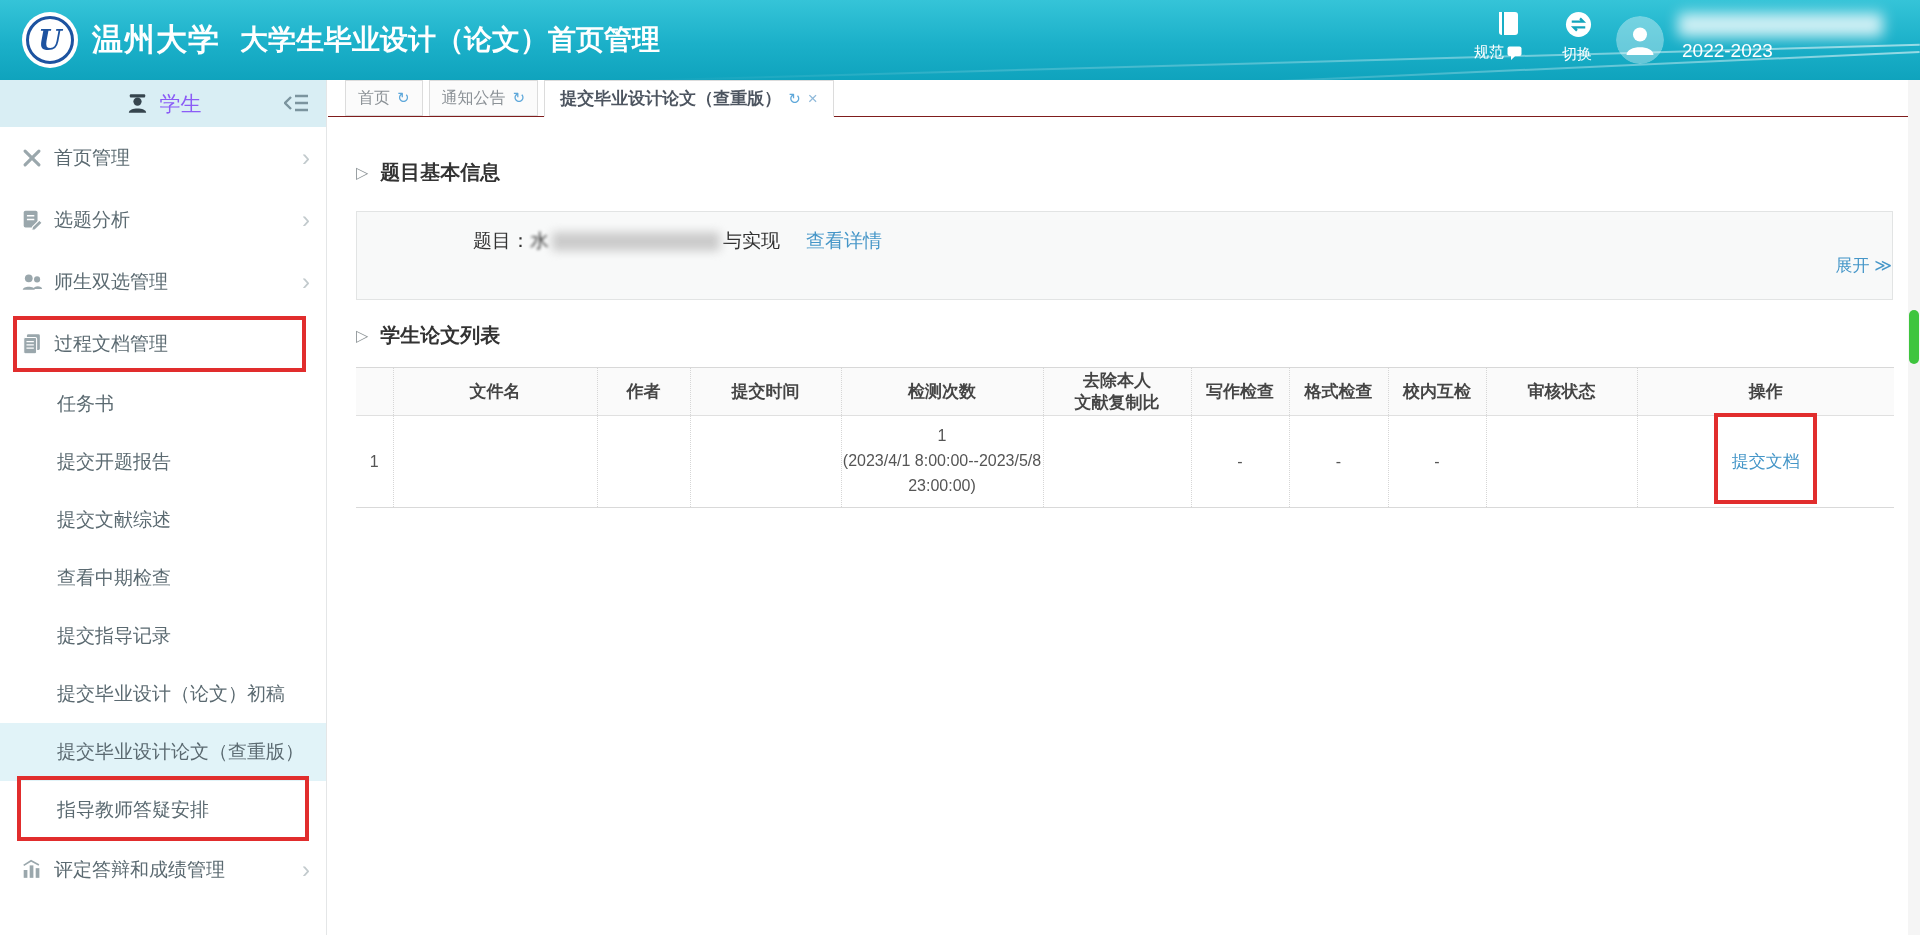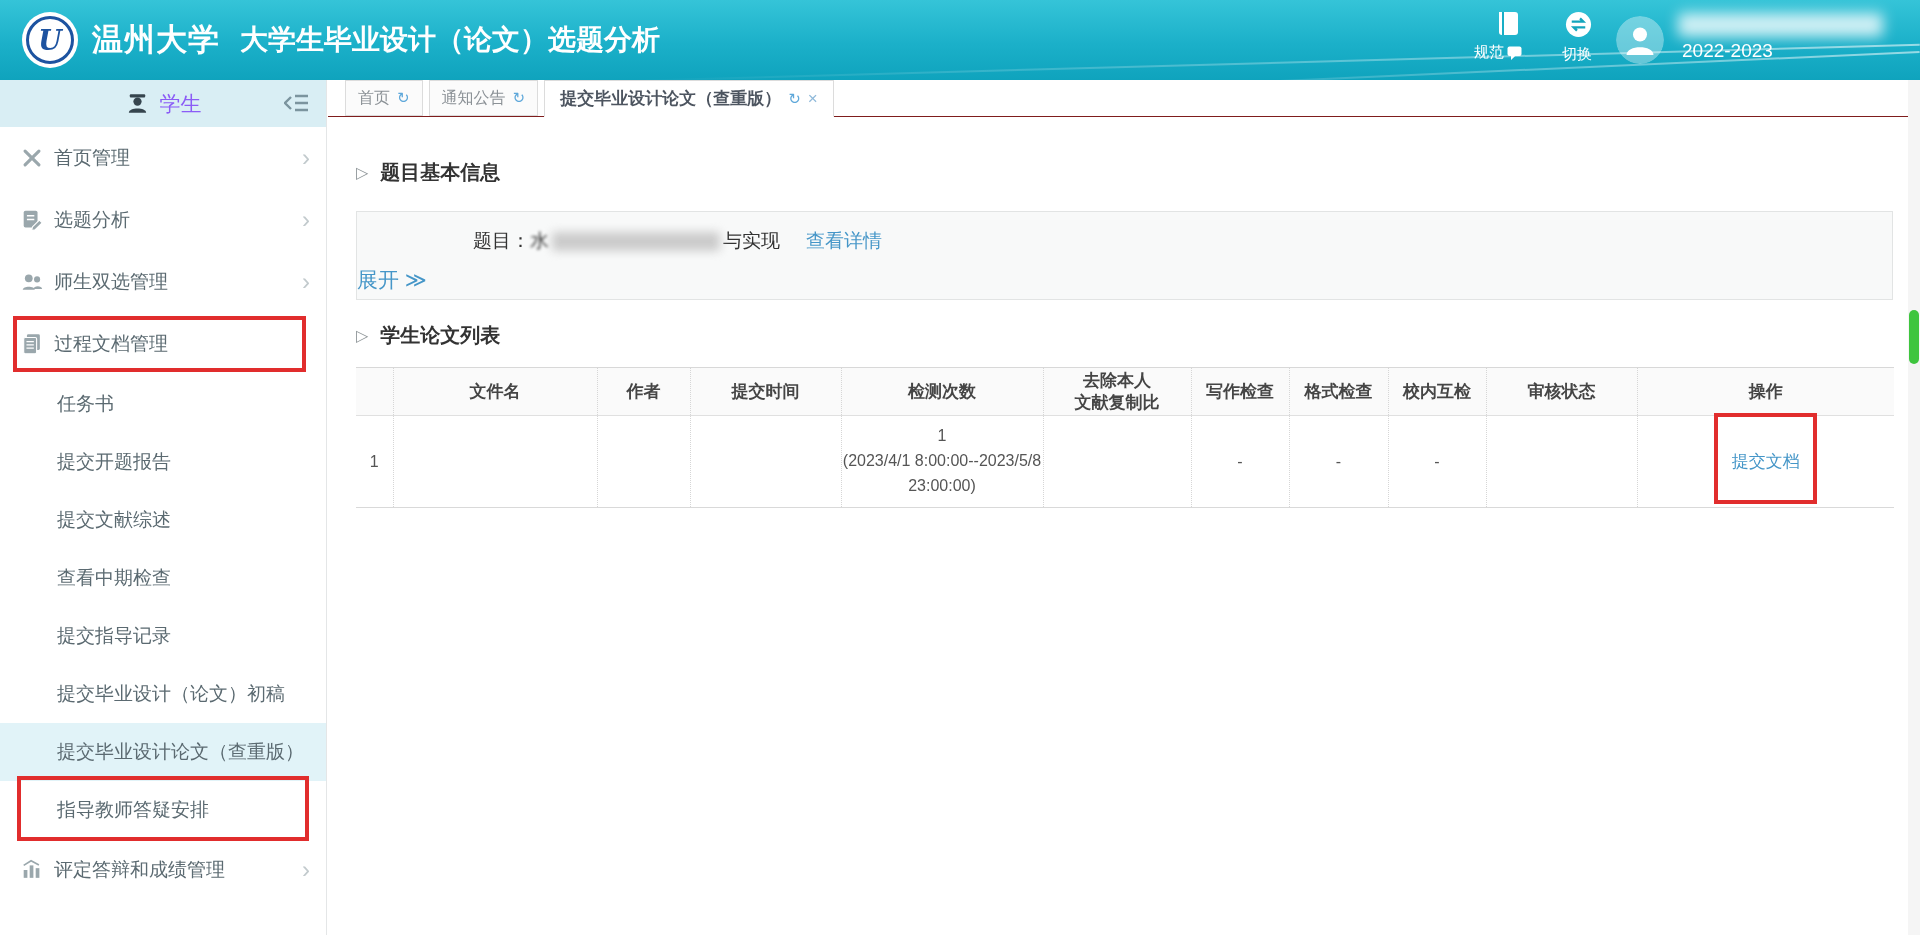--- a/index.html
+++ b/index.html
@@ -56,21 +56,21 @@
   .sec-head.first { margin-top:40px; }
   .sec-head.second { margin-top:20px; }
   .tri { color:#8f9699; font-size:16px; font-weight:400; cursor:pointer; }
 
   .panel { margin-top:24px; height:89px; background:#f8f9f9; border:1px solid #e2e4e4; }
   .panel-line1 { margin:16px 0 0 116px; font-size:19px; color:#333; display:flex; align-items:center; }
   .frag { filter:blur(1.5px); }
   .redact { display:inline-block; width:168px; height:19px; background:#cbcbcb;
     filter:blur(5px); border-radius:2px; margin:0 3px; }
   .detail-link { color:#4596c8; margin-left:26px; cursor:pointer; }
-  .panel-line2 { text-align:left; margin-top:12px; font-size:21px; color:#4596c8; }
+  .panel-line2 { text-align:right; margin-top:0; font-size:17px; color:#4596c8; }
   .expand-link { cursor:pointer; }
 
   table.thesis { width:1538px; table-layout:fixed; border-collapse:collapse; margin-top:17px;
     border-top:1px solid #d8d8d8; }
   .thesis th { height:48px; background:#fafafa; font-size:17px; font-weight:600; color:#454545;
     border-bottom:1px solid #e0e0e0; text-align:center; line-height:1.25; }
   .thesis td { height:92px; text-align:center; vertical-align:middle; font-size:16px; color:#555;
     border-bottom:1px solid #d9d9d9; }
   .thesis th + th, .thesis td + td { border-left:1px dotted #d6d6d6; }
   .detect div { line-height:1.55; }
@@ -93,21 +93,21 @@
 <div class="header">
   <div class="hline l1"></div>
   <div class="hline l2"></div>
   <svg class="logo" viewBox="0 0 56 56">
     <circle cx="28" cy="28" r="28" fill="#ffffff"></circle>
     <circle cx="28" cy="28" r="22.5" fill="none" stroke="#1d53a0" stroke-width="3"></circle>
     <text x="28" y="38" font-size="27" fill="#1d53a0" text-anchor="middle" font-style="italic" font-weight="bold" font-family="'DejaVu Serif',serif">U</text>
   </svg>
   <div class="titles">
     <span class="uni">温州大学</span>
-    <span class="sys">大学生毕业设计（论文）选题分析</span>
+    <span class="sys">大学生毕业设计（论文）首页管理</span>
   </div>
 
   <div class="hdr-item hdr-std">
     <svg width="27" height="25" viewBox="0 0 27 25">
       <path d="M4 1h16a3 3 0 0 1 3 3v17a3 3 0 0 1-3 3H7a3 3 0 0 1-3-3z" fill="#ffffff"></path>
       <path d="M8 1v23" stroke="#18aec6" stroke-width="2"></path>
     </svg>
     <div class="lbl">
       <span>规范</span>
       <svg width="15" height="14" viewBox="0 0 15 14">

